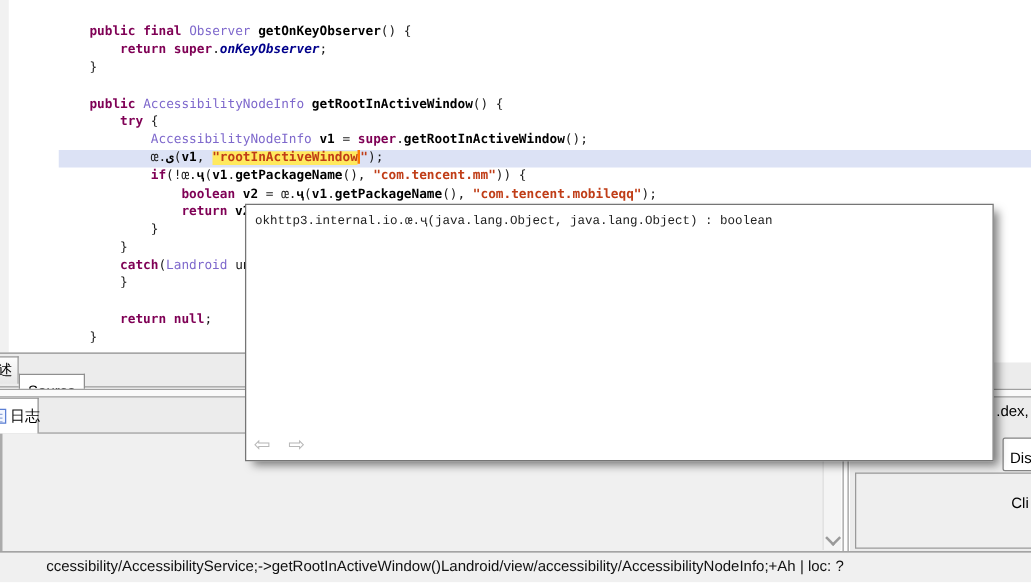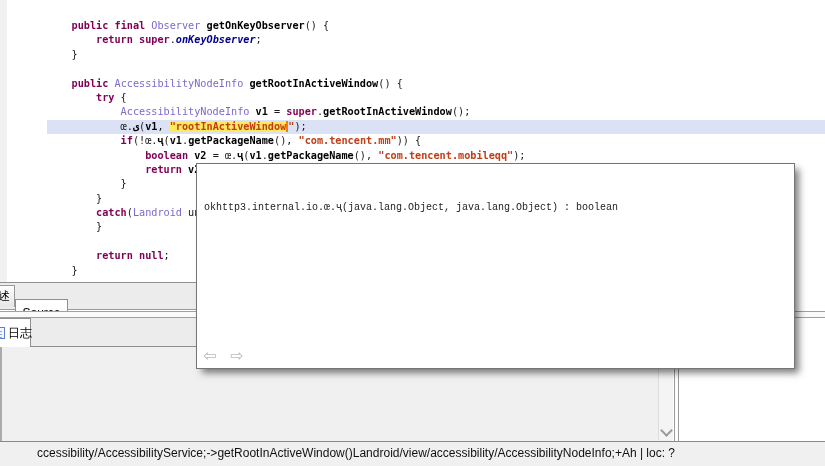--- a/index.html
+++ b/index.html
@@ -76,21 +76,21 @@
   
   #statusbar{position:absolute;left:0;top:441px;width:825px;height:25px;background:#f0f0f0;
              border-top:1px solid #8a8a8a;box-sizing:border-box;}
   #status-text{position:absolute;left:1px;top:4px;font-size:12px;color:#111;white-space:nowrap;padding-left:36px;}
 
   
   #tooltip{position:absolute;left:196px;top:163px;width:597px;height:204px;background:#fff;
            border:1px solid #757575;box-shadow:5px 5px 7px -1px rgba(0,0,0,0.5);z-index:10;}
   #tooltip-text{position:absolute;left:7px;top:8px;
                 font-family:"Liberation Mono","DejaVu Sans Mono",monospace;font-size:10px;color:#222;
-                white-space:pre;margin-top:30px;}
+                white-space:pre;}
   #tooltip-nav{position:absolute;left:6px;bottom:3px;color:#b8b8b8;font-size:16px;
                font-family:"DejaVu Sans",sans-serif;}
   #tooltip-nav span{margin-right:9px;cursor:pointer;}
 </style>
 </head>
 <body>
 
 <div id="screen">
 
   <div id="code-pane">
@@ -135,20 +135,27 @@
     </div>
   </div>
 
   <div id="log-pane"></div>
   <div id="log-scrollbar"></div>
   <div id="scroll-chevron">
       <b></b>
     </div>
 
   <div id="vsep"></div>
+  <div id="right-panel">
+    <div id="rp-path">.dex,</div>
+    <button id="rp-dis-button">Dis</button>
+    <div id="rp-inner">
+      <div id="rp-cli">Cli</div>
+    </div>
+  </div>
 
   <div id="statusbar">
     <div id="status-text">ccessibility/AccessibilityService;-&gt;getRootInActiveWindow()Landroid/view/accessibility/AccessibilityNodeInfo;+Ah | loc: ?</div>
   </div>
 
   <div id="tooltip">
     <div id="tooltip-text">okhttp3.internal.io.œ.ҷ(java.lang.Object, java.lang.Object) : boolean</div>
     <div id="tooltip-nav">
       <span>⇦</span>
       <span>⇨</span>

